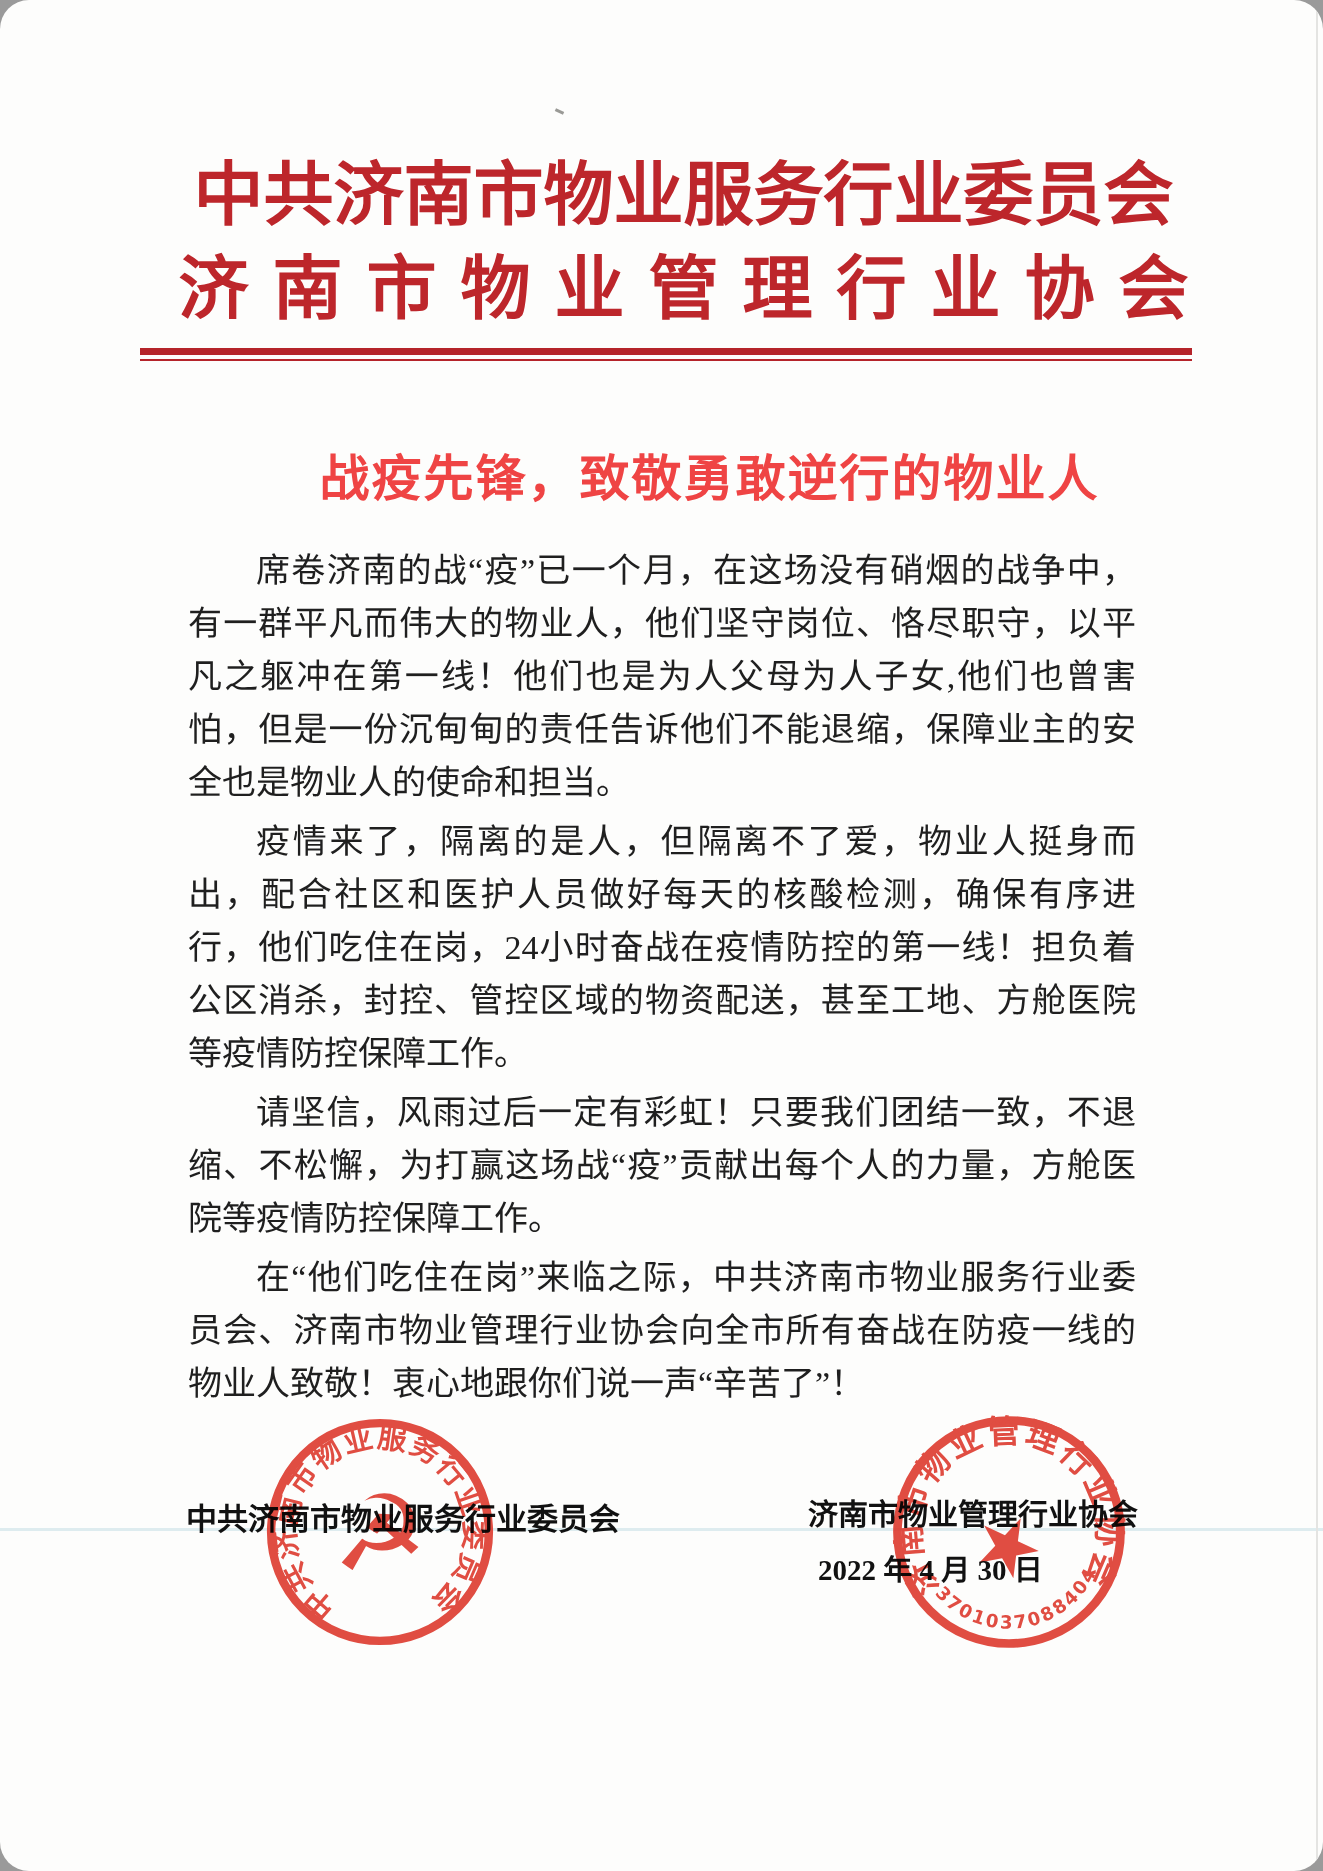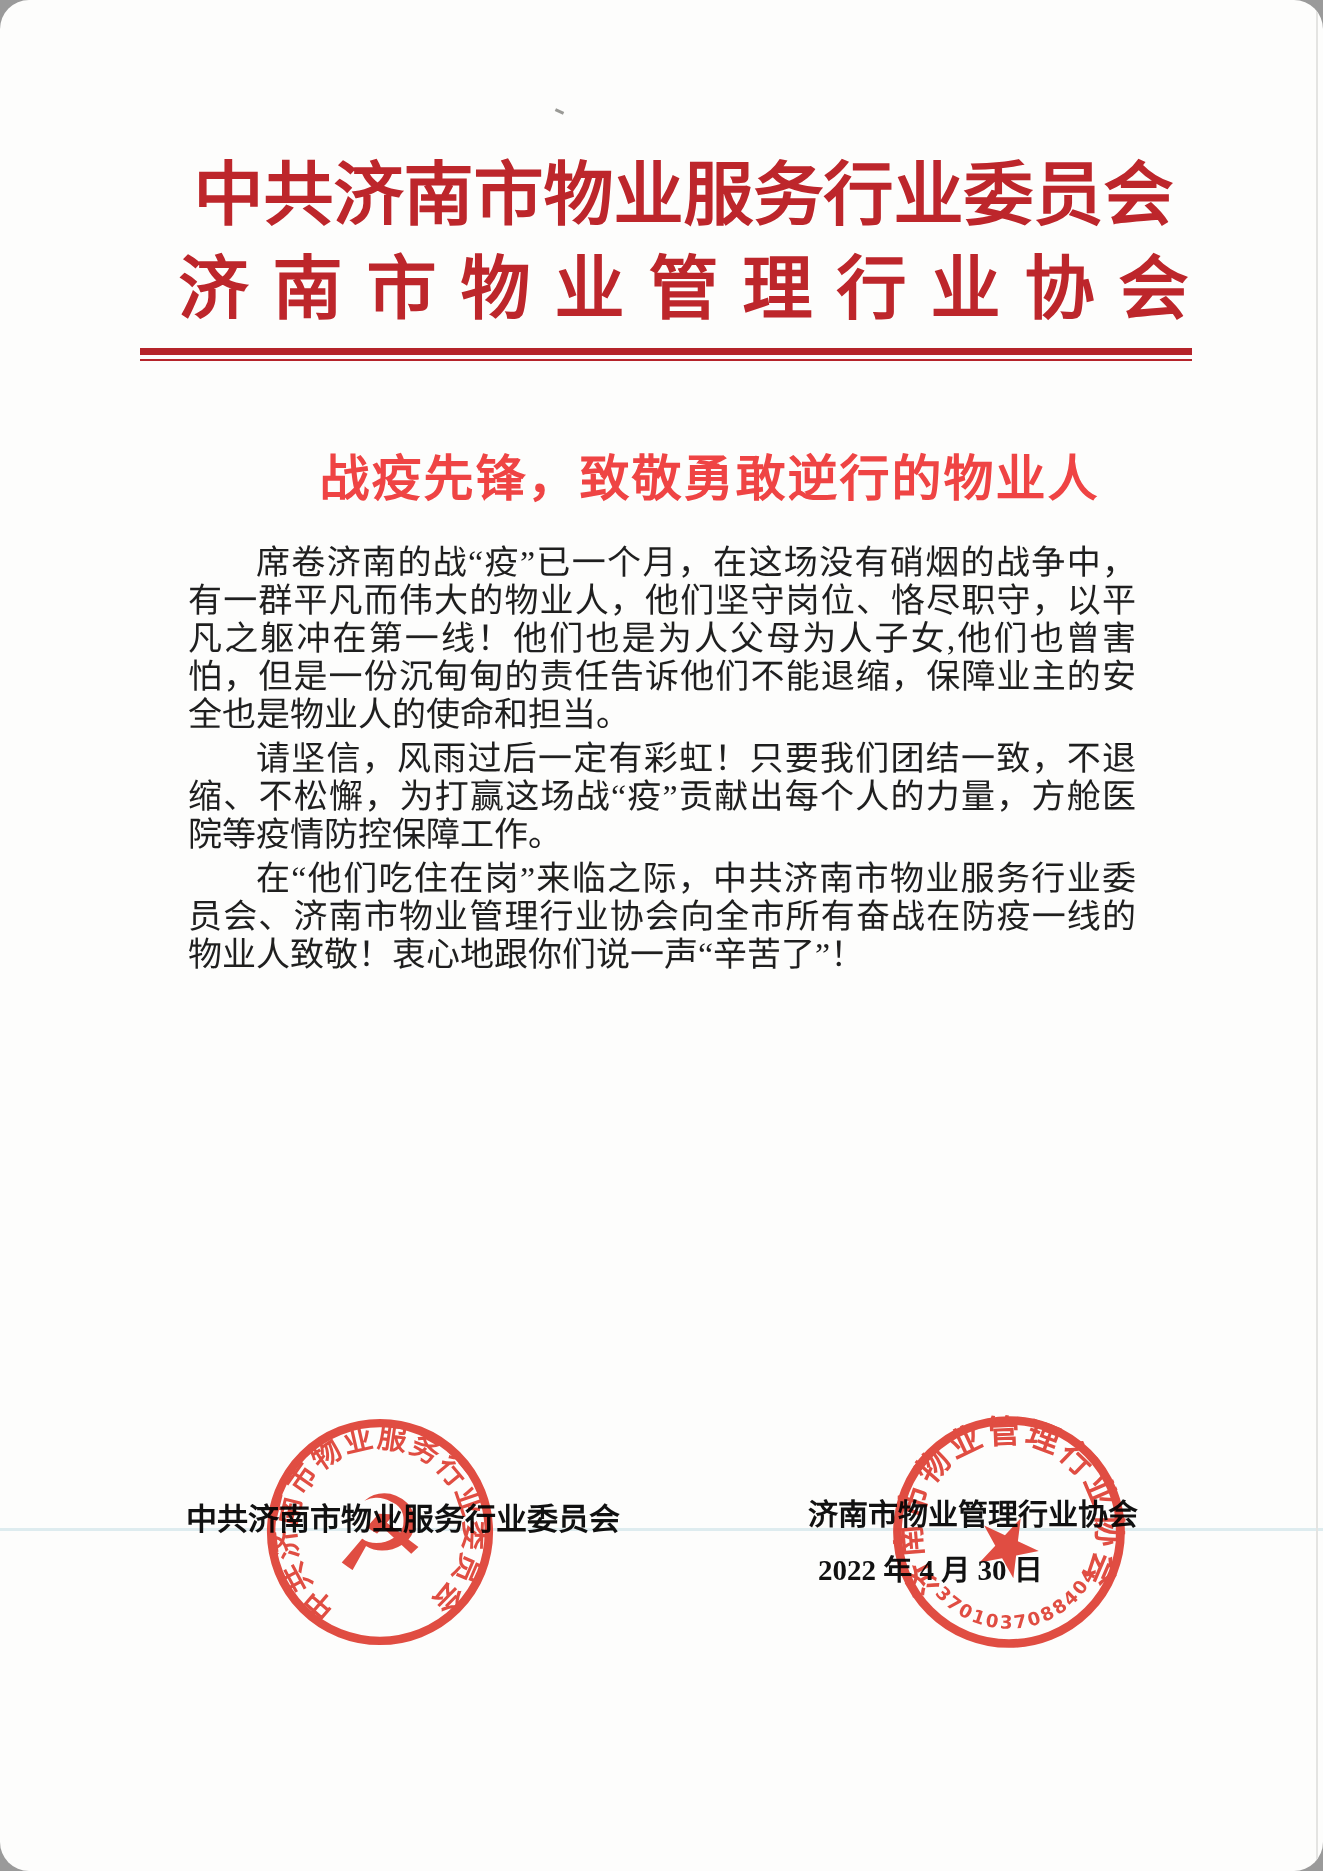--- a/index.html
+++ b/index.html
@@ -29,21 +29,21 @@
   .rule-thin{position:absolute;top:359px;left:140px;width:1052px;height:2px;background:#b5242a;}
   
   .doc-title{
     position:absolute;top:438px;left:0;width:100%;margin:0;
     text-align:center;font-size:50px;font-weight:bold;color:#ef4444;
     letter-spacing:2px;white-space:nowrap;padding-left:48px;
   }
   
   .body-text{
     position:absolute;top:544px;left:188px;width:948px;
-    font-size:34px;line-height:38px;color:#1f1f1f;
+    font-size:34px;line-height:53px;color:#1f1f1f;
     text-align:justify;
   }
   .body-text p{margin:0 0 6px 0;text-indent:2em;}
   
   .scan-line{position:absolute;top:1528px;left:0;width:100%;height:3px;background:#d8e9ec;opacity:.85;}
   .edge-line{position:absolute;top:0;right:5px;width:2px;height:100%;background:#e4e4e2;}
   .speckle{position:absolute;top:110px;left:555px;width:9px;height:3px;background:#9a9a96;transform:rotate(25deg);}
   
   .seal{position:absolute;opacity:.9;}
   .seal svg{display:block;width:100%;height:100%;}
@@ -66,20 +66,21 @@
 
   <div class="lh1">中共济南市物业服务行业委员会</div>
   <div class="lh2">济南市物业管理行业协会</div>
   <div class="rule-thick"></div>
   <div class="rule-thin"></div>
 
   <h1 class="doc-title">战疫先锋，致敬勇敢逆行的物业人</h1>
 
   <div class="body-text">
     <p>席卷济南的战“疫”已一个月，在这场没有硝烟的战争中，有一群平凡而伟大的物业人，他们坚守岗位、恪尽职守，以平凡之躯冲在第一线！他们也是为人父母为人子女,他们也曾害怕，但是一份沉甸甸的责任告诉他们不能退缩，保障业主的安全也是物业人的使命和担当。</p>
+    <p>疫情来了，隔离的是人，但隔离不了爱，物业人挺身而出，配合社区和医护人员做好每天的核酸检测，确保有序进行，他们吃住在岗，24小时奋战在疫情防控的第一线！担负着公区消杀，封控、管控区域的物资配送，甚至工地、方舱医院等疫情防控保障工作。</p>
     <p>请坚信，风雨过后一定有彩虹！只要我们团结一致，不退缩、不松懈，为打赢这场战“疫”贡献出每个人的力量，方舱医院等疫情防控保障工作。</p>
     <p>在“他们吃住在岗”来临之际，中共济南市物业服务行业委员会、济南市物业管理行业协会向全市所有奋战在防疫一线的物业人致敬！衷心地跟你们说一声“辛苦了”！</p>
   </div>
 
   <div class="scan-line"></div>
   <div class="edge-line"></div>
   <div class="speckle"></div>
 
   <div class="seal seal-left">
     <svg viewBox="0 0 260 260" xmlns="http://www.w3.org/2000/svg" aria-hidden="true">

